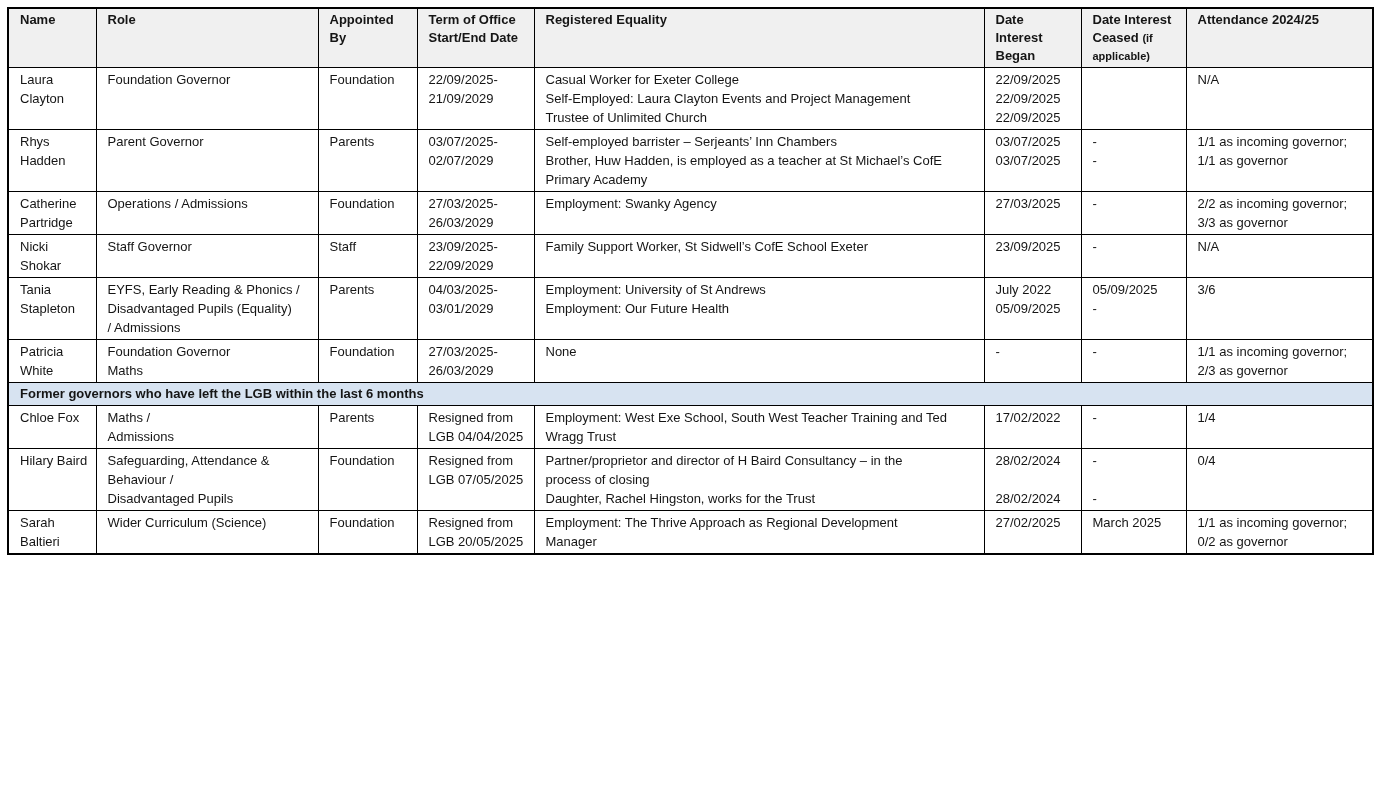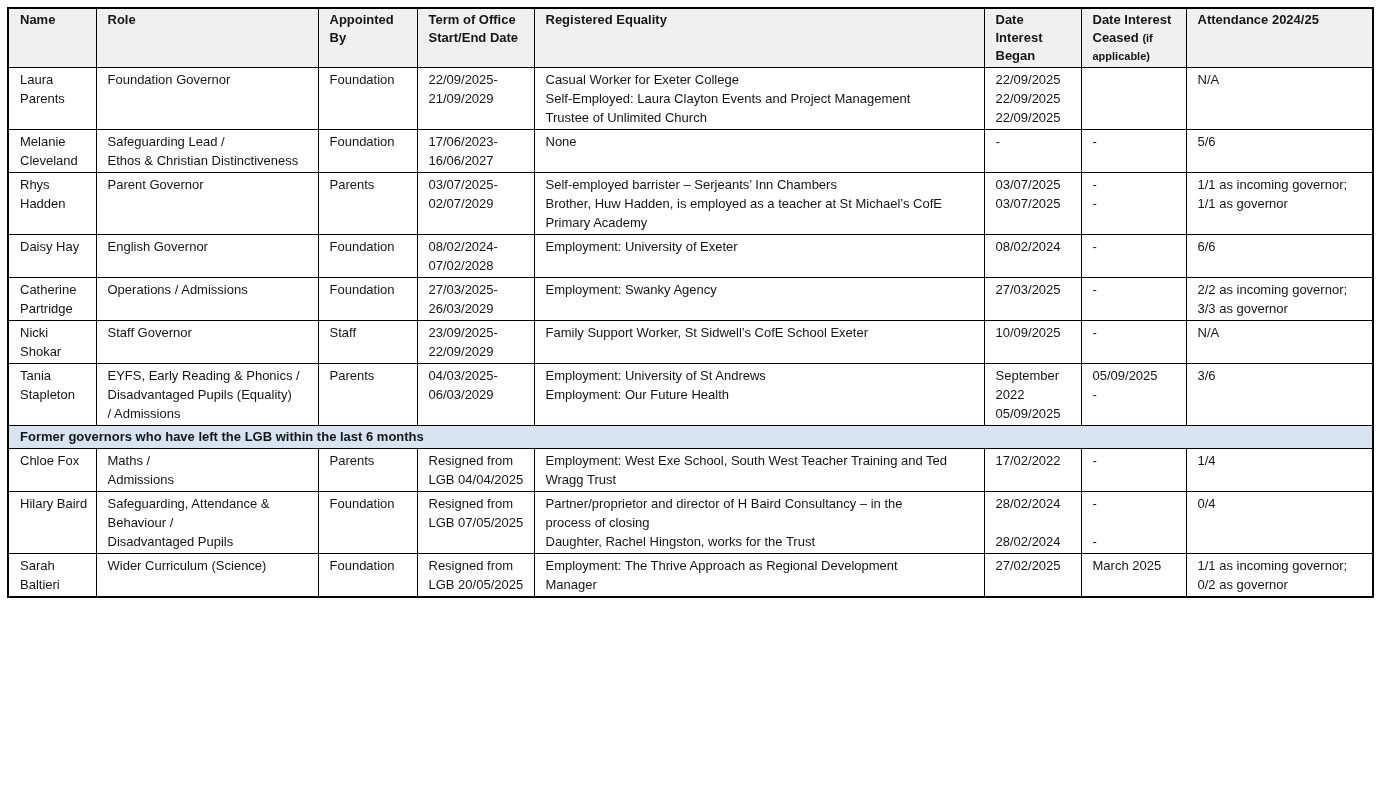--- a/index.html
+++ b/index.html
@@ -80,115 +80,105 @@
 Began</th>
           <th>Date Interest
 Ceased <span class="small-label">(if
 applicable)</span></th>
           <th>Attendance 2024/25</th>
         </tr>
     </thead>
     <tbody id="table-body">
         <tr>
           <td>Laura
-Parents</td>
+Clayton</td>
           <td>Foundation Governor</td>
           <td>Foundation</td>
           <td>22/09/2025-
 21/09/2029</td>
           <td>Casual Worker for Exeter College
 Self-Employed: Laura Clayton Events and Project Management
 Trustee of Unlimited Church</td>
           <td>22/09/2025
 22/09/2025
 22/09/2025</td>
           <td></td>
           <td>N/A</td>
-        </tr>
-        <tr>
-          <td>Melanie
-Cleveland</td>
-          <td>Safeguarding Lead /
-Ethos &amp; Christian Distinctiveness</td>
-          <td>Foundation</td>
-          <td>17/06/2023-
-16/06/2027</td>
-          <td>None</td>
-          <td>-</td>
-          <td>-</td>
-          <td>5/6</td>
         </tr>
         <tr>
           <td>Rhys
 Hadden</td>
           <td>Parent Governor</td>
           <td>Parents</td>
           <td>03/07/2025-
 02/07/2029</td>
           <td>Self-employed barrister – Serjeants’ Inn Chambers
 Brother, Huw Hadden, is employed as a teacher at St Michael’s CofE
 Primary Academy</td>
           <td>03/07/2025
 03/07/2025</td>
           <td>-
 -</td>
           <td>1/1 as incoming governor;
 1/1 as governor</td>
         </tr>
         <tr>
-          <td>Daisy Hay</td>
-          <td>English Governor</td>
-          <td>Foundation</td>
-          <td>08/02/2024-
-07/02/2028</td>
-          <td>Employment: University of Exeter</td>
-          <td>08/02/2024</td>
-          <td>-</td>
-          <td>6/6</td>
-        </tr>
-        <tr>
           <td>Catherine
 Partridge</td>
           <td>Operations / Admissions</td>
           <td>Foundation</td>
           <td>27/03/2025-
 26/03/2029</td>
           <td>Employment: Swanky Agency</td>
           <td>27/03/2025</td>
           <td>-</td>
           <td>2/2 as incoming governor;
 3/3 as governor</td>
         </tr>
         <tr>
           <td>Nicki Shokar</td>
           <td>Staff Governor</td>
           <td>Staff</td>
           <td>23/09/2025-
 22/09/2029</td>
           <td>Family Support Worker, St Sidwell’s CofE School Exeter</td>
-          <td>10/09/2025</td>
+          <td>23/09/2025</td>
           <td>-</td>
           <td>N/A</td>
         </tr>
         <tr>
           <td>Tania
 Stapleton</td>
           <td>EYFS, Early Reading &amp; Phonics /
 Disadvantaged Pupils (Equality)
 / Admissions</td>
           <td>Parents</td>
           <td>04/03/2025-
-06/03/2029</td>
+03/01/2029</td>
           <td>Employment: University of St Andrews
 Employment: Our Future Health</td>
-          <td>September 2022
+          <td>July 2022
 05/09/2025</td>
           <td>05/09/2025
 -</td>
           <td>3/6</td>
+        </tr>
+        <tr>
+          <td>Patricia
+White</td>
+          <td>Foundation Governor
+Maths</td>
+          <td>Foundation</td>
+          <td>27/03/2025-
+26/03/2029</td>
+          <td>None</td>
+          <td>-</td>
+          <td>-</td>
+          <td>1/1 as incoming governor;
+2/3 as governor</td>
         </tr>
         <tr class="section-row">
           <td colspan="8">Former governors who have left the LGB within the last 6 months</td>
         </tr>
         <tr>
           <td>Chloe Fox</td>
           <td>Maths /
 Admissions</td>
           <td>Parents</td>
           <td>Resigned from

